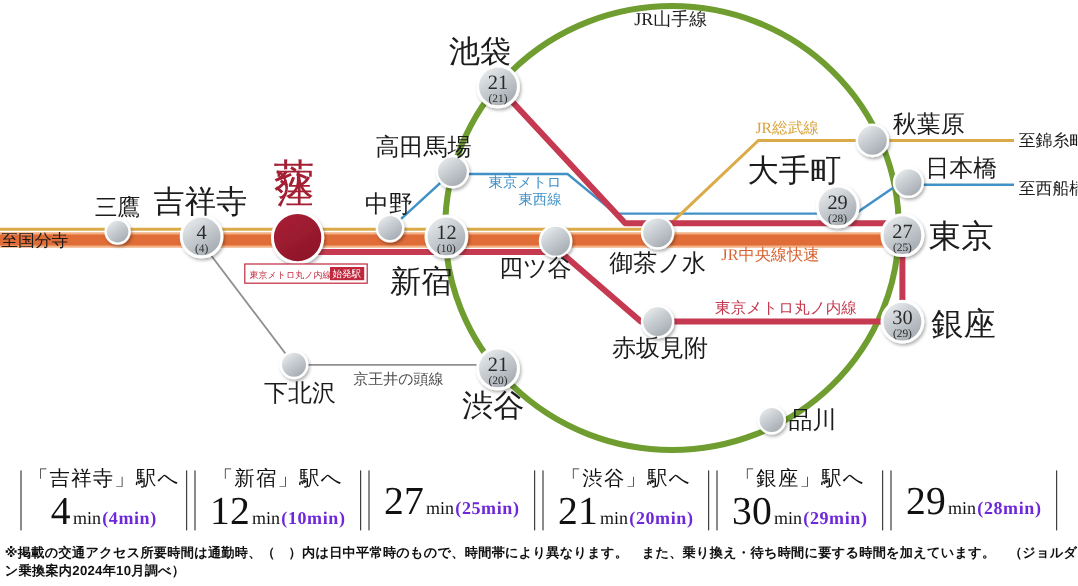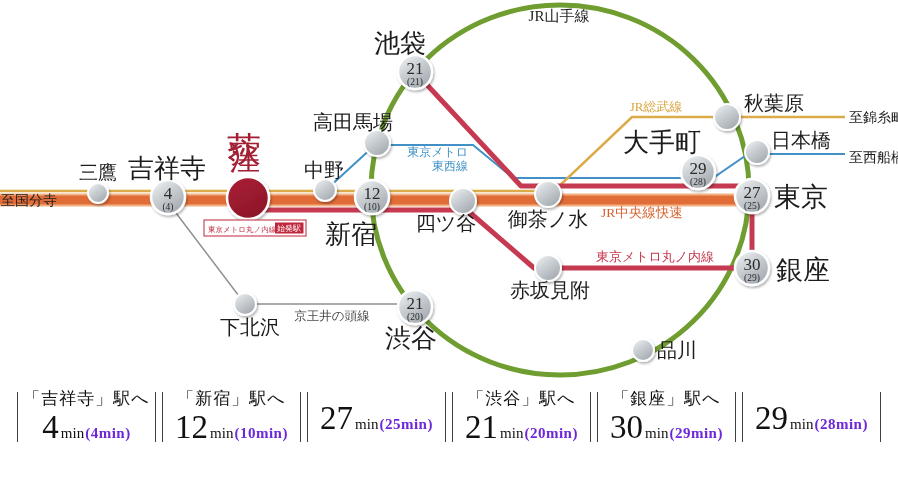--- a/index.html
+++ b/index.html
@@ -199,14 +199,15 @@
   </div>
   <div class="cell">
     <div class="s-time">
       <span class="s-num">29</span>
       <span class="s-min">min</span>
       <span class="s-paren">(28min)</span>
     </div>
   </div>
 </div>
 
+<div class="footnote">※掲載の交通アクセス所要時間は通勤時、（　）内は日中平常時のもので、時間帯により異なります。　また、乗り換え・待ち時間に要する時間を加えています。　（ジョルダン乗換案内2024年10月調べ）</div>
 
 </div>
 
 </body></html>

